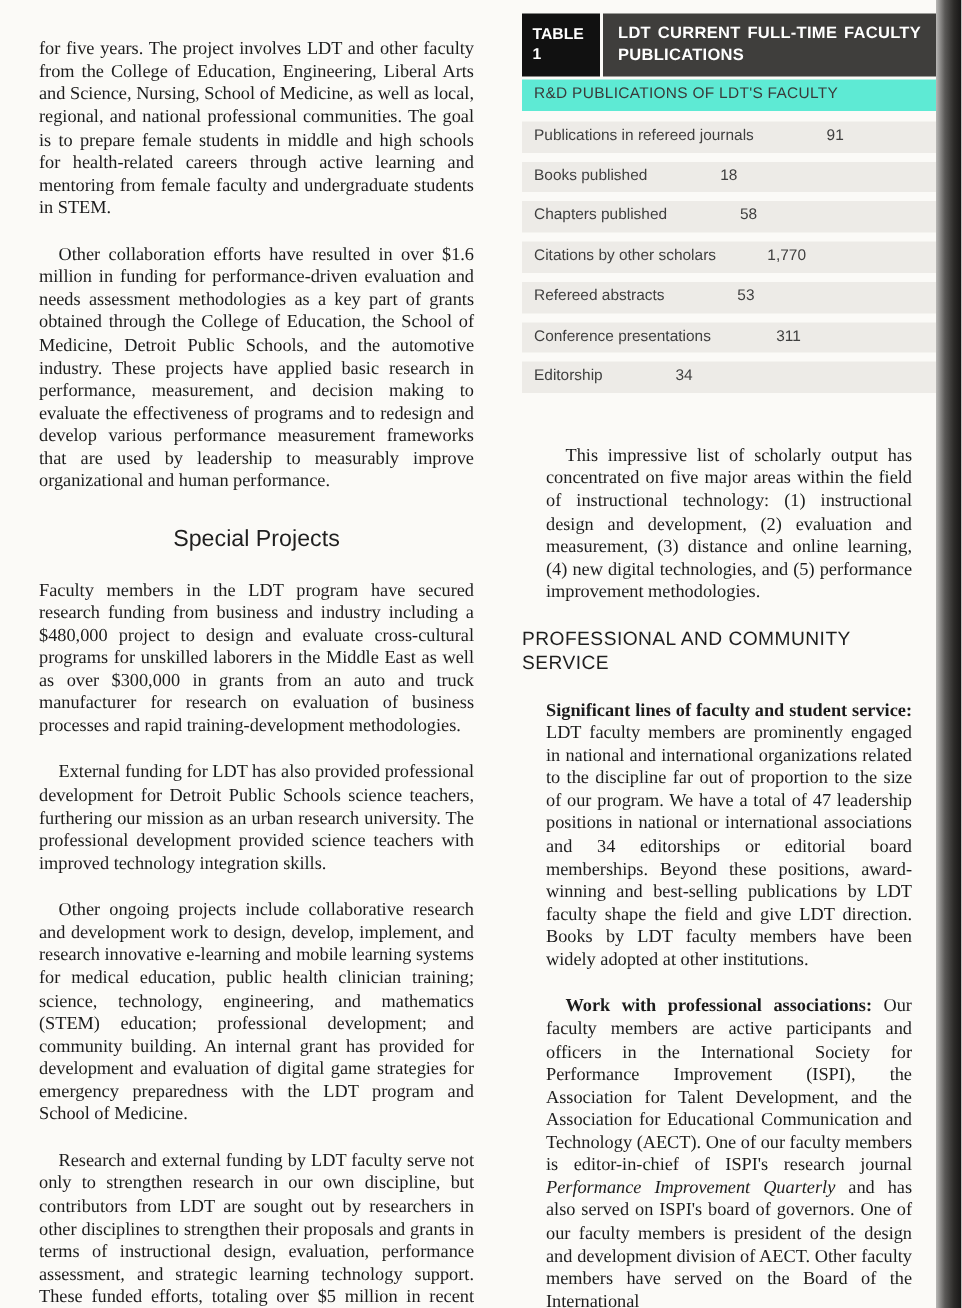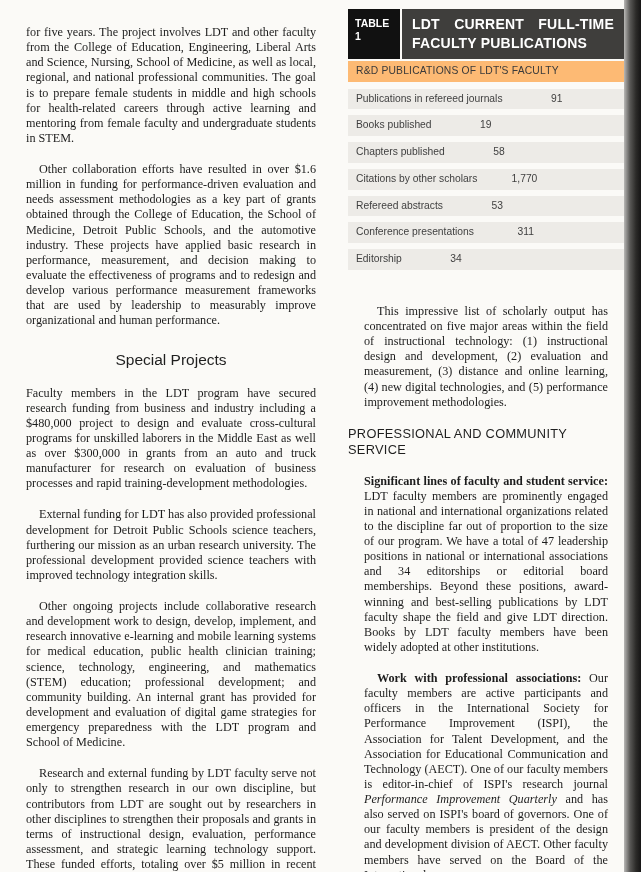--- a/index.html
+++ b/index.html
@@ -50,25 +50,25 @@
   .t1-label {
     background: #111; color: #fff;
     width: 52px; box-sizing: border-box;
     padding: 8px 7px;
     font-size: 10.5px; font-weight: 700;
     display: flex; align-items: flex-start;
   }
   .t1-title {
     background: #3f3e3c; color: #fff;
     flex: 1; padding: 6px 10px;
-    font-size: 14px; font-weight: 700;
+    font-size: 11px; font-weight: 700;
     line-height: 1.35; letter-spacing: 0.2px;
   }
   .t1-sub {
-    background: #fdba74; color: #3a3a3a;
+    background: #5eead4; color: #3a3a3a;
     padding: 4px 8px; font-size: 10.3px;
     letter-spacing: 0.2px; margin-bottom: 7px;
   }
   .t1-row {
     background: #edebe7;
     display: flex; align-items: center;
     padding: 4px 8px; margin-bottom: 6px;
     font-size: 10.3px; color: #3f3f3f;
   }
   .t1-row .val { width: 60px; text-align: right; margin-right: 36px; color: #3f3f3f; }
@@ -103,21 +103,21 @@
         <div class="t1-title">LDT CURRENT FULL-TIME FACULTY PUBLICATIONS</div>
       </div>
       <div class="t1-sub">R&amp;D PUBLICATIONS OF LDT'S FACULTY</div>
 
       <div class="t1-row">
         <span class="lbl">Publications in refereed journals</span>
         <span class="val">91</span>
       </div>
       <div class="t1-row">
         <span class="lbl">Books published</span>
-        <span class="val">19</span>
+        <span class="val">18</span>
       </div>
       <div class="t1-row">
         <span class="lbl">Chapters published</span>
         <span class="val">58</span>
       </div>
       <div class="t1-row">
         <span class="lbl">Citations by other scholars</span>
         <span class="val">1,770</span>
       </div>
       <div class="t1-row">

